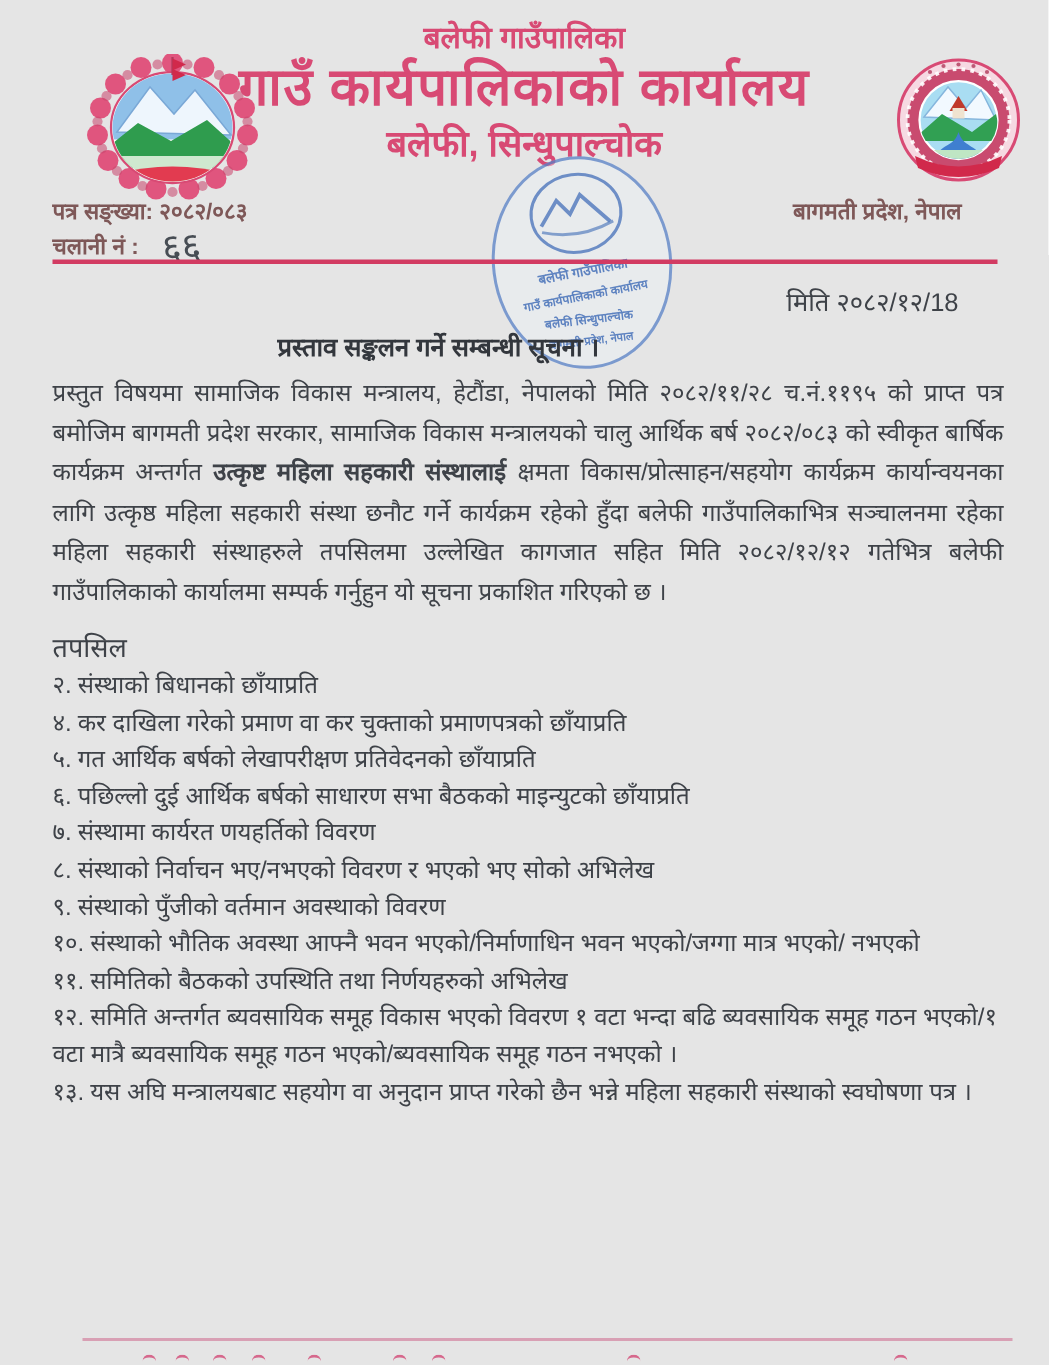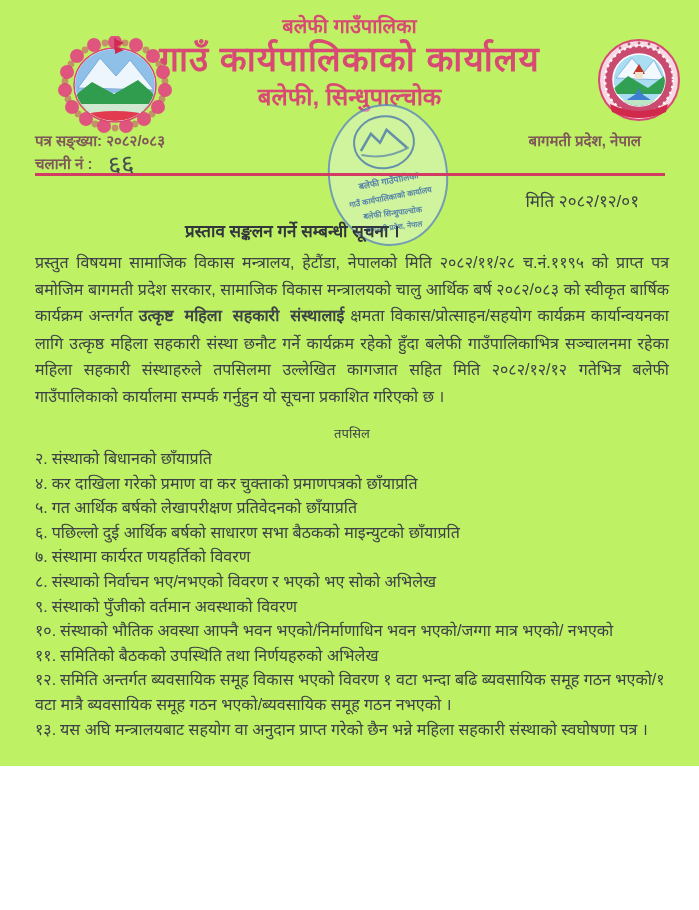--- a/index.html
+++ b/index.html
@@ -1,18 +1,18 @@
 <!DOCTYPE html>
 <html><head>
 <meta charset="utf-8">
 <style>
   html,body{margin:0;padding:0;background:#ffffff;}
   .page{
-    position:relative;width:699px;height:766px;overflow:hidden;
-    background:#bef264;
+    position:relative;width:699px;height:910px;overflow:hidden;
+    background:#e5e5e5;
     font-family:"Liberation Sans","DejaVu Sans",sans-serif;
     color:#3e4248;
   }
   
   .hdr-center{position:absolute;left:0;top:14px;width:699px;text-align:center;}
   .hdr-muni{font-size:20px;font-weight:bold;color:#d84a74;line-height:1.25;}
   .hdr-office{font-size:35px;font-weight:bold;color:#d84a74;line-height:1.15;letter-spacing:1px;}
   .hdr-place{font-size:24px;font-weight:bold;color:#d84a74;line-height:1.3;margin-top:2px;}
   .emblem-left{position:absolute;left:58px;top:36px;width:114px;height:98px;}
   .emblem-right{position:absolute;left:592px;top:38px;width:94px;height:86px;}
@@ -22,22 +22,22 @@
   .meta-left1{position:absolute;left:35px;top:130px;font-size:15px;font-weight:bold;color:#7e5858;}
   .meta-left2{position:absolute;left:35px;top:153px;font-size:15px;font-weight:bold;color:#7e5858;}
   .dispatch-val{position:absolute;left:108px;top:146px;font-size:25px;color:#474d54;transform:rotate(-4deg);font-weight:normal;}
   .meta-right{position:absolute;right:58px;top:130px;font-size:15px;font-weight:bold;color:#7e5858;}
   .red-rule{position:absolute;left:35px;top:173px;width:630px;height:3px;background:#d23b62;}
   .date-line{position:absolute;right:60px;top:189px;font-size:17px;color:#3e4248;}
   
   .subject{position:absolute;left:185px;top:219px;font-size:17px;font-weight:600;color:#33373d;}
   .content{position:absolute;left:35px;top:250px;width:634px;}
   .body-par{font-size:16px;line-height:26.5px;text-align:justify;margin:0;}
-  .body-par .bold{font-weight:bold;font-family:Liberation Mono, monospace;}
-  .sched-head{font-size:13px;margin-top:11px;line-height:25px;text-align:center;}
+  .body-par .bold{font-weight:bold;}
+  .sched-head{font-size:18px;margin-top:11px;line-height:25px;}
   .sched-list{margin-top:1px;}
   .sched-item{font-size:16px;line-height:24.6px;}
   .sched-item .num{margin-right:4px;}
   
   .sig-block{position:absolute;left:470px;top:772px;width:200px;text-align:center;}
   .sig-svg{display:block;margin:0 auto;width:170px;height:58px;}
   .sig-name{font-size:15px;color:#3e4248;margin-top:-8px;}
   .sig-title{font-size:15px;color:#3e4248;margin-top:4px;}
   
   .footer-rule{position:absolute;left:55px;top:892px;width:620px;height:2px;background:#d8a0b4;}
@@ -143,21 +143,21 @@
       <text x="64" y="116" font-size="8">बलेफी सिन्धुपाल्चोक</text>
       <text x="64" y="130" font-size="7.5">बागमती प्रदेश, नेपाल</text>
     </g>
   </svg>
 
   <div class="meta-left1">पत्र सङ्ख्या: २०८२/०८३</div>
   <div class="meta-left2">चलानी नं :</div>
   <div class="dispatch-val">६६</div>
   <div class="meta-right">बागमती प्रदेश, नेपाल</div>
   <div class="red-rule"></div>
-  <div class="date-line">मिति २०८२/१२/०१</div>
+  <div class="date-line">मिति २०८२/१२/18</div>
 
   <div class="subject">प्रस्ताव सङ्कलन गर्ने सम्बन्धी सूचना ।</div>
 
   <div class="content">
     <p class="body-par"><span>प्रस्तुत विषयमा सामाजिक विकास मन्त्रालय, हेटौंडा, नेपालको मिति २०८२/११/२८ च.नं.११९५ को प्राप्त पत्र बमोजिम बागमती प्रदेश सरकार, सामाजिक विकास मन्त्रालयको चालु आर्थिक बर्ष २०८२/०८३ को स्वीकृत बार्षिक कार्यक्रम अन्तर्गत </span><span class="bold">उत्कृष्ट महिला सहकारी संस्थालाई</span><span> क्षमता विकास/प्रोत्साहन/सहयोग कार्यक्रम कार्यान्वयनका लागि उत्कृष्ठ महिला सहकारी संस्था छनौट गर्ने कार्यक्रम रहेको हुँदा बलेफी गाउँपालिकाभित्र सञ्चालनमा रहेका महिला सहकारी संस्थाहरुले तपसिलमा उल्लेखित कागजात सहित मिति २०८२/१२/१२ गतेभित्र बलेफी गाउँपालिकाको कार्यालमा सम्पर्क  गर्नुहुन यो सूचना प्रकाशित गरिएको छ ।</span></p>
 
     <div class="sched-head">तपसिल</div>
 
     <div class="sched-list">
         <div class="sched-item"><span class="num">२.</span><span>संस्थाको बिधानको छाँयाप्रति</span></div>

